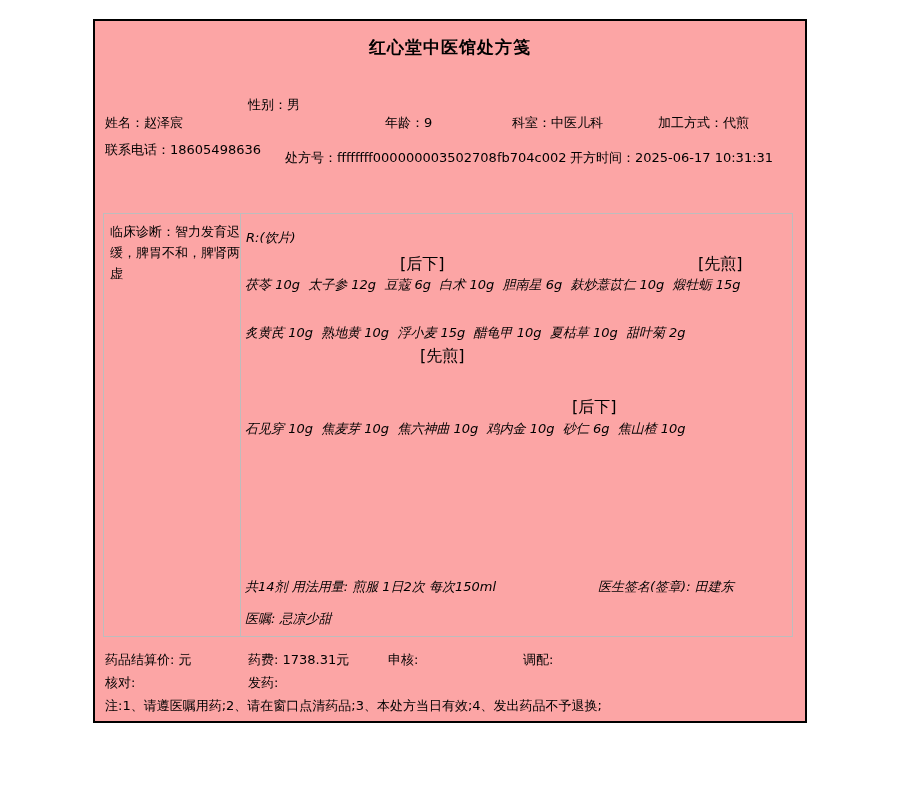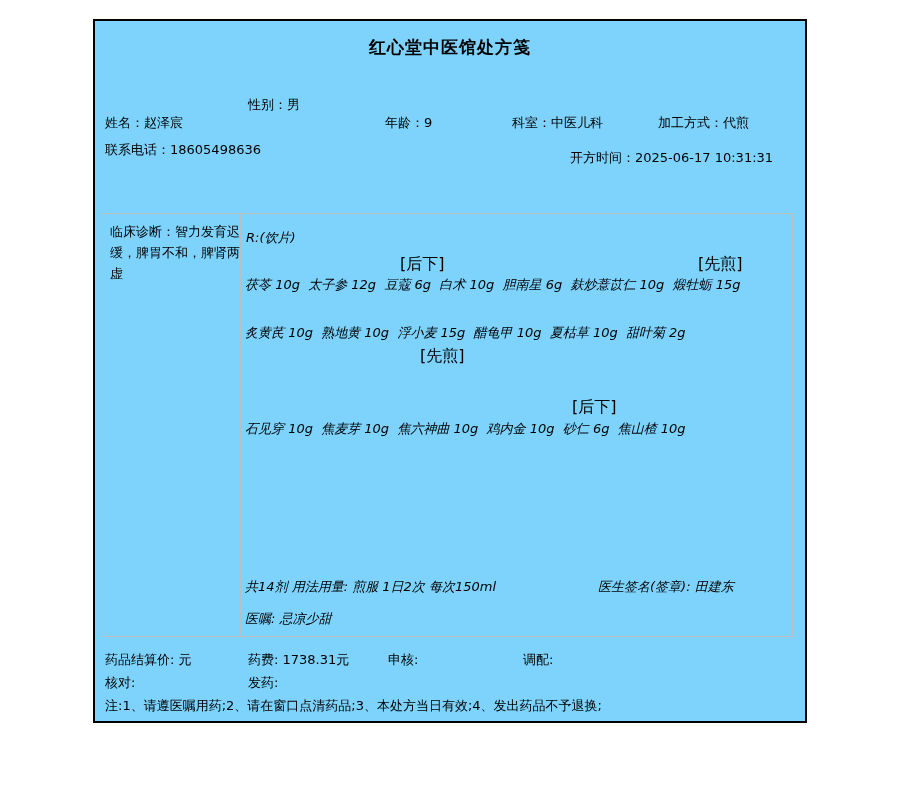--- a/index.html
+++ b/index.html
@@ -3,21 +3,21 @@
 <meta charset="utf-8">
 <style>
   html,body{margin:0;padding:0;}
   body{
     width:900px;height:800px;background:#ffffff;position:relative;
     font-family:"DejaVu Sans","Liberation Sans",sans-serif;color:#000;
     overflow:hidden;
   }
   .page{
     position:absolute;left:93px;top:19px;width:714px;height:704px;
-    border:2px solid #000;box-sizing:border-box;background:#7dd3fc;
+    border:2px solid #000;box-sizing:border-box;background:#fca5a5;
   }
   .title{
     position:absolute;top:15px;left:0;width:100%;text-align:center;
     font-size:17px;font-weight:bold;letter-spacing:1px;white-space:pre;
   }
   .f{position:absolute;font-size:13px;white-space:pre;}
   .main-box{
     position:absolute;left:8px;top:192px;width:690px;height:424px;
     border:1px solid #bdbdbd;box-sizing:border-box;
   }
@@ -38,20 +38,21 @@
 
   <div class="title">红心堂中医馆处方笺</div>
 
   <div class="f" style="left:10px;top:93px"><span>姓名：</span><span>赵泽宸</span></div>
   <div class="f" style="left:153px;top:75px"><span>性别：</span><span>男</span></div>
   <div class="f" style="left:290px;top:93px"><span>年龄：</span><span>9</span></div>
   <div class="f" style="left:417px;top:93px"><span>科室：</span><span>中医儿科</span></div>
   <div class="f" style="left:563px;top:93px"><span>加工方式：</span><span>代煎</span></div>
 
   <div class="f" style="left:10px;top:120px"><span>联系电话：</span><span>18605498636</span></div>
+  <div class="f" style="left:190px;top:128px"><span>处方号：</span><span>ffffffff000000003502708fb704c002</span></div>
   <div class="f" style="left:475px;top:128px"><span>开方时间：</span><span>2025-06-17 10:31:31</span></div>
 
   <div class="main-box">
 
     <div class="diag"><span>临床诊断：</span><span>智力发育迟缓，脾胃不和，脾肾两虚</span></div>
 
     <div class="rx-col">
       <div class="rx-row" style="left:5px;top:15px">R:(饮片)</div>
 
       <div class="rx-tag" style="left:159px;top:40px">[后下]</div>

